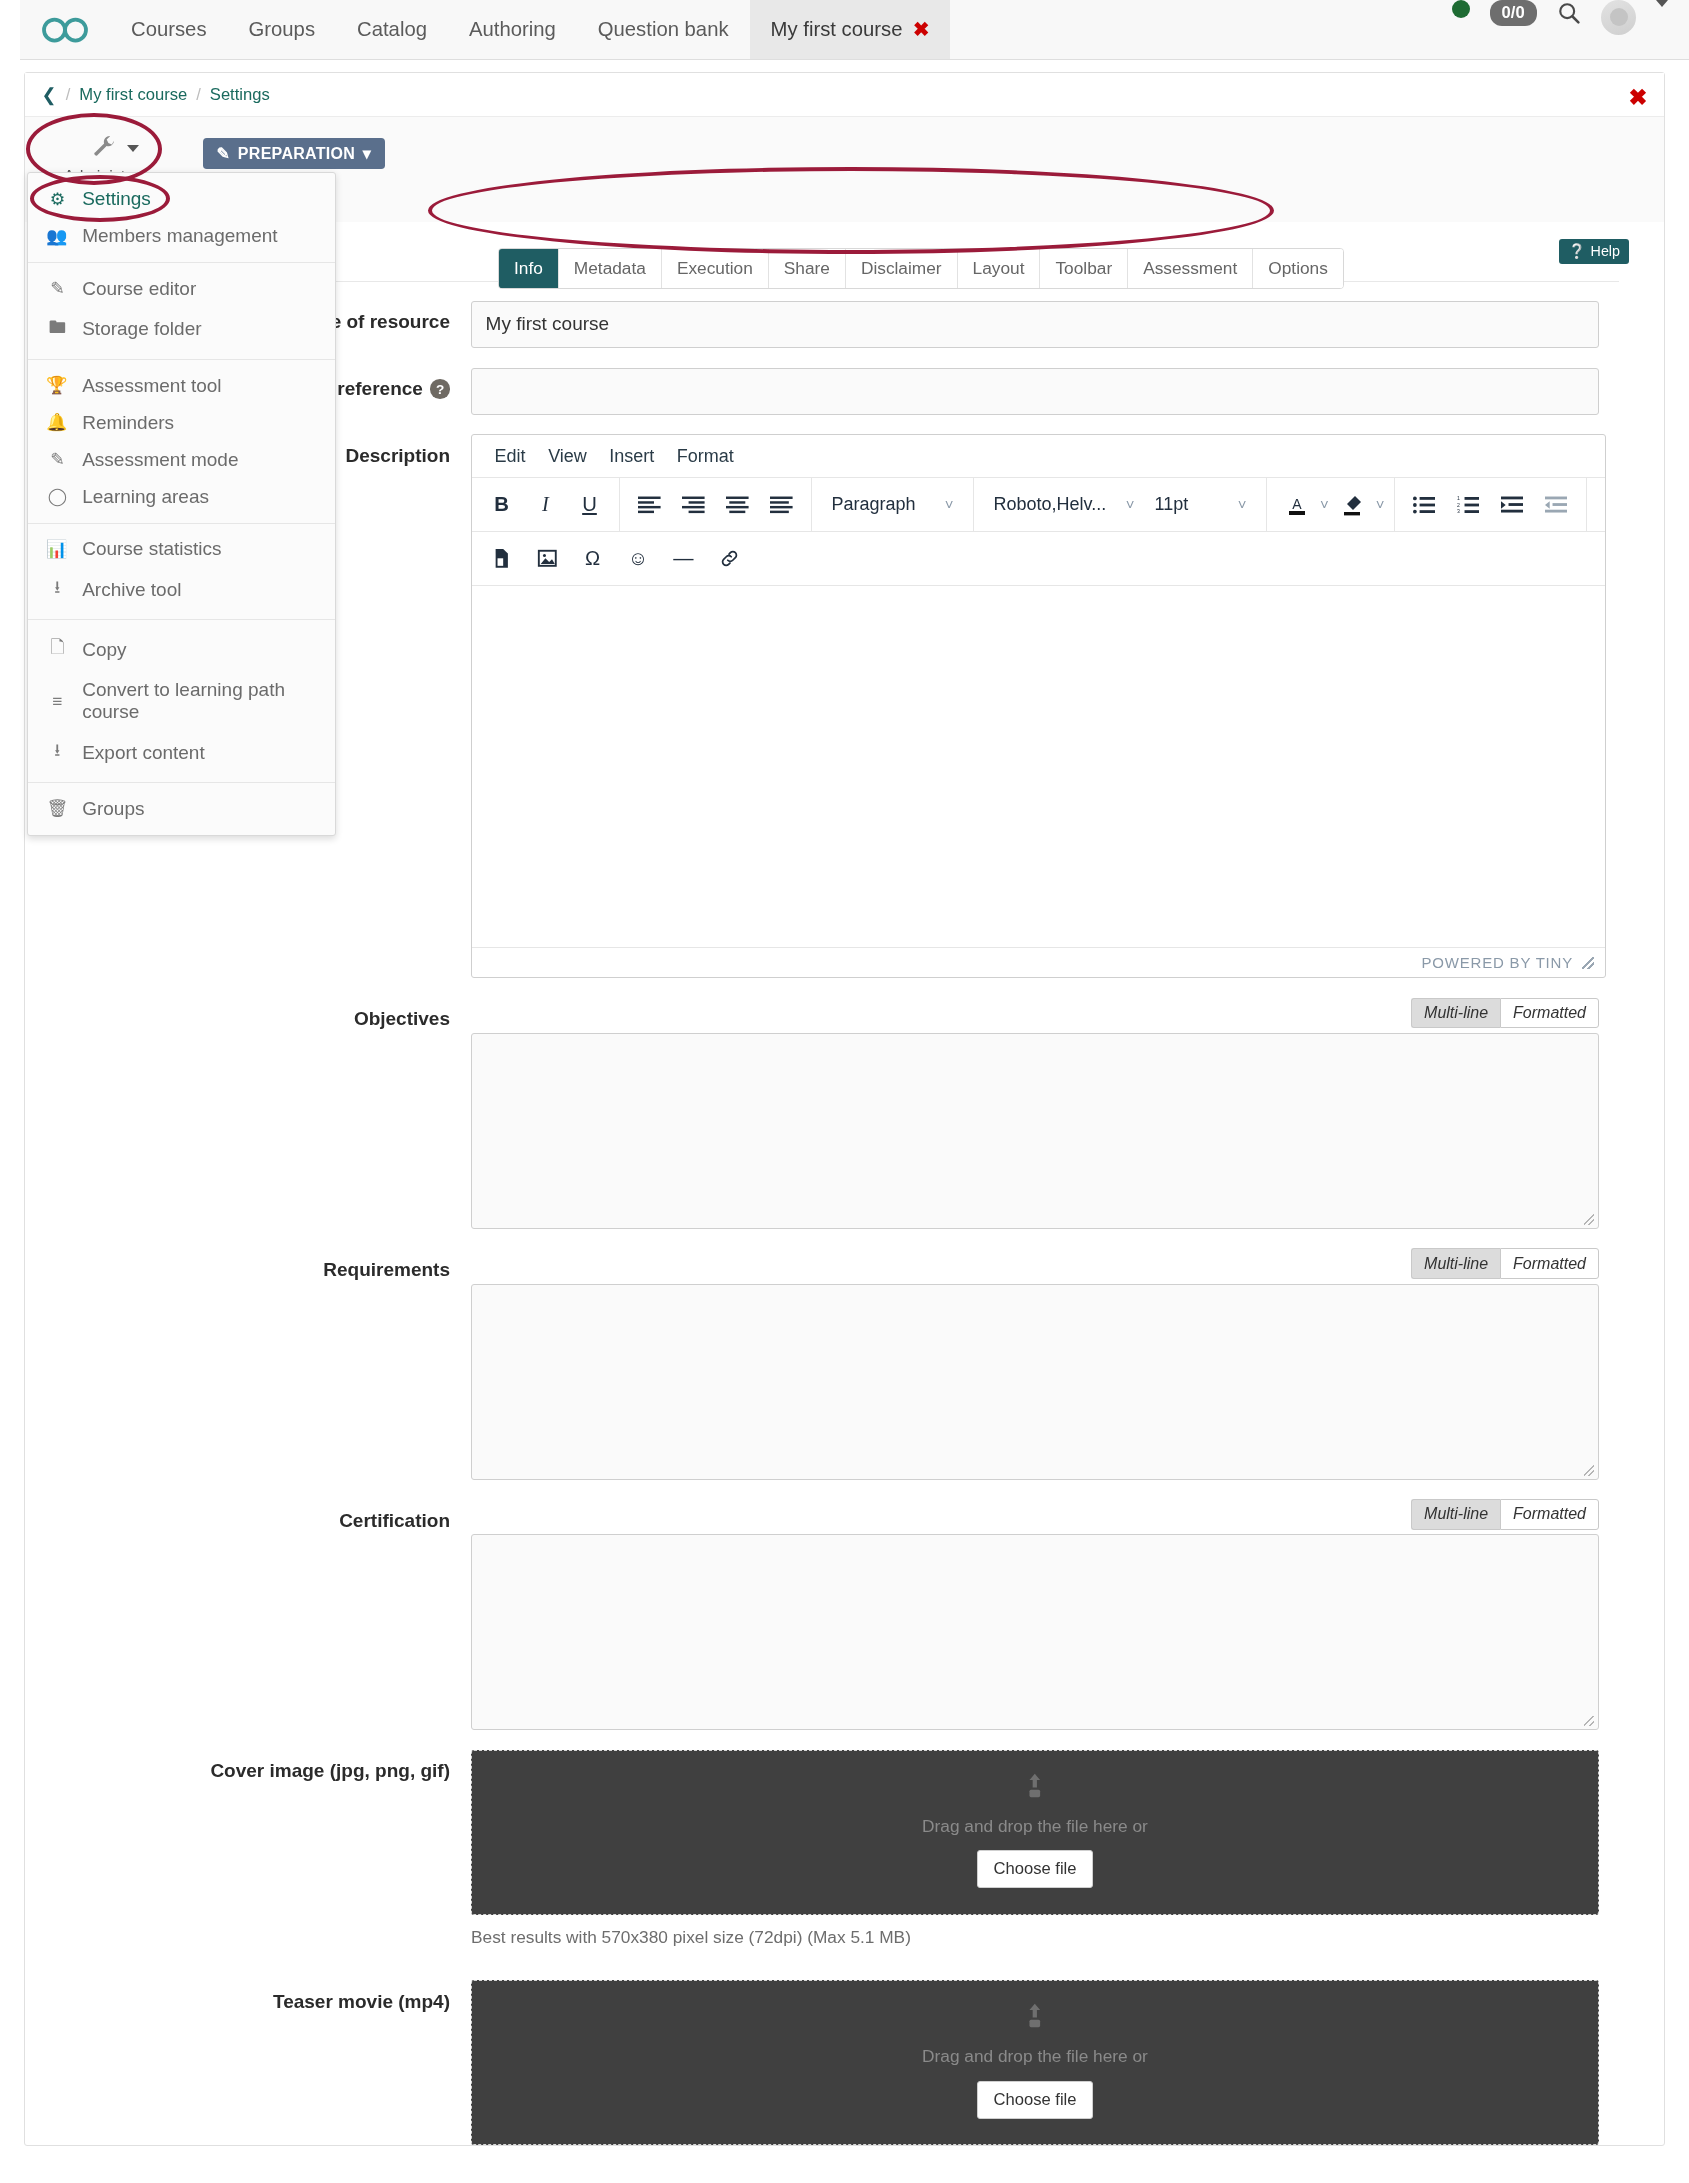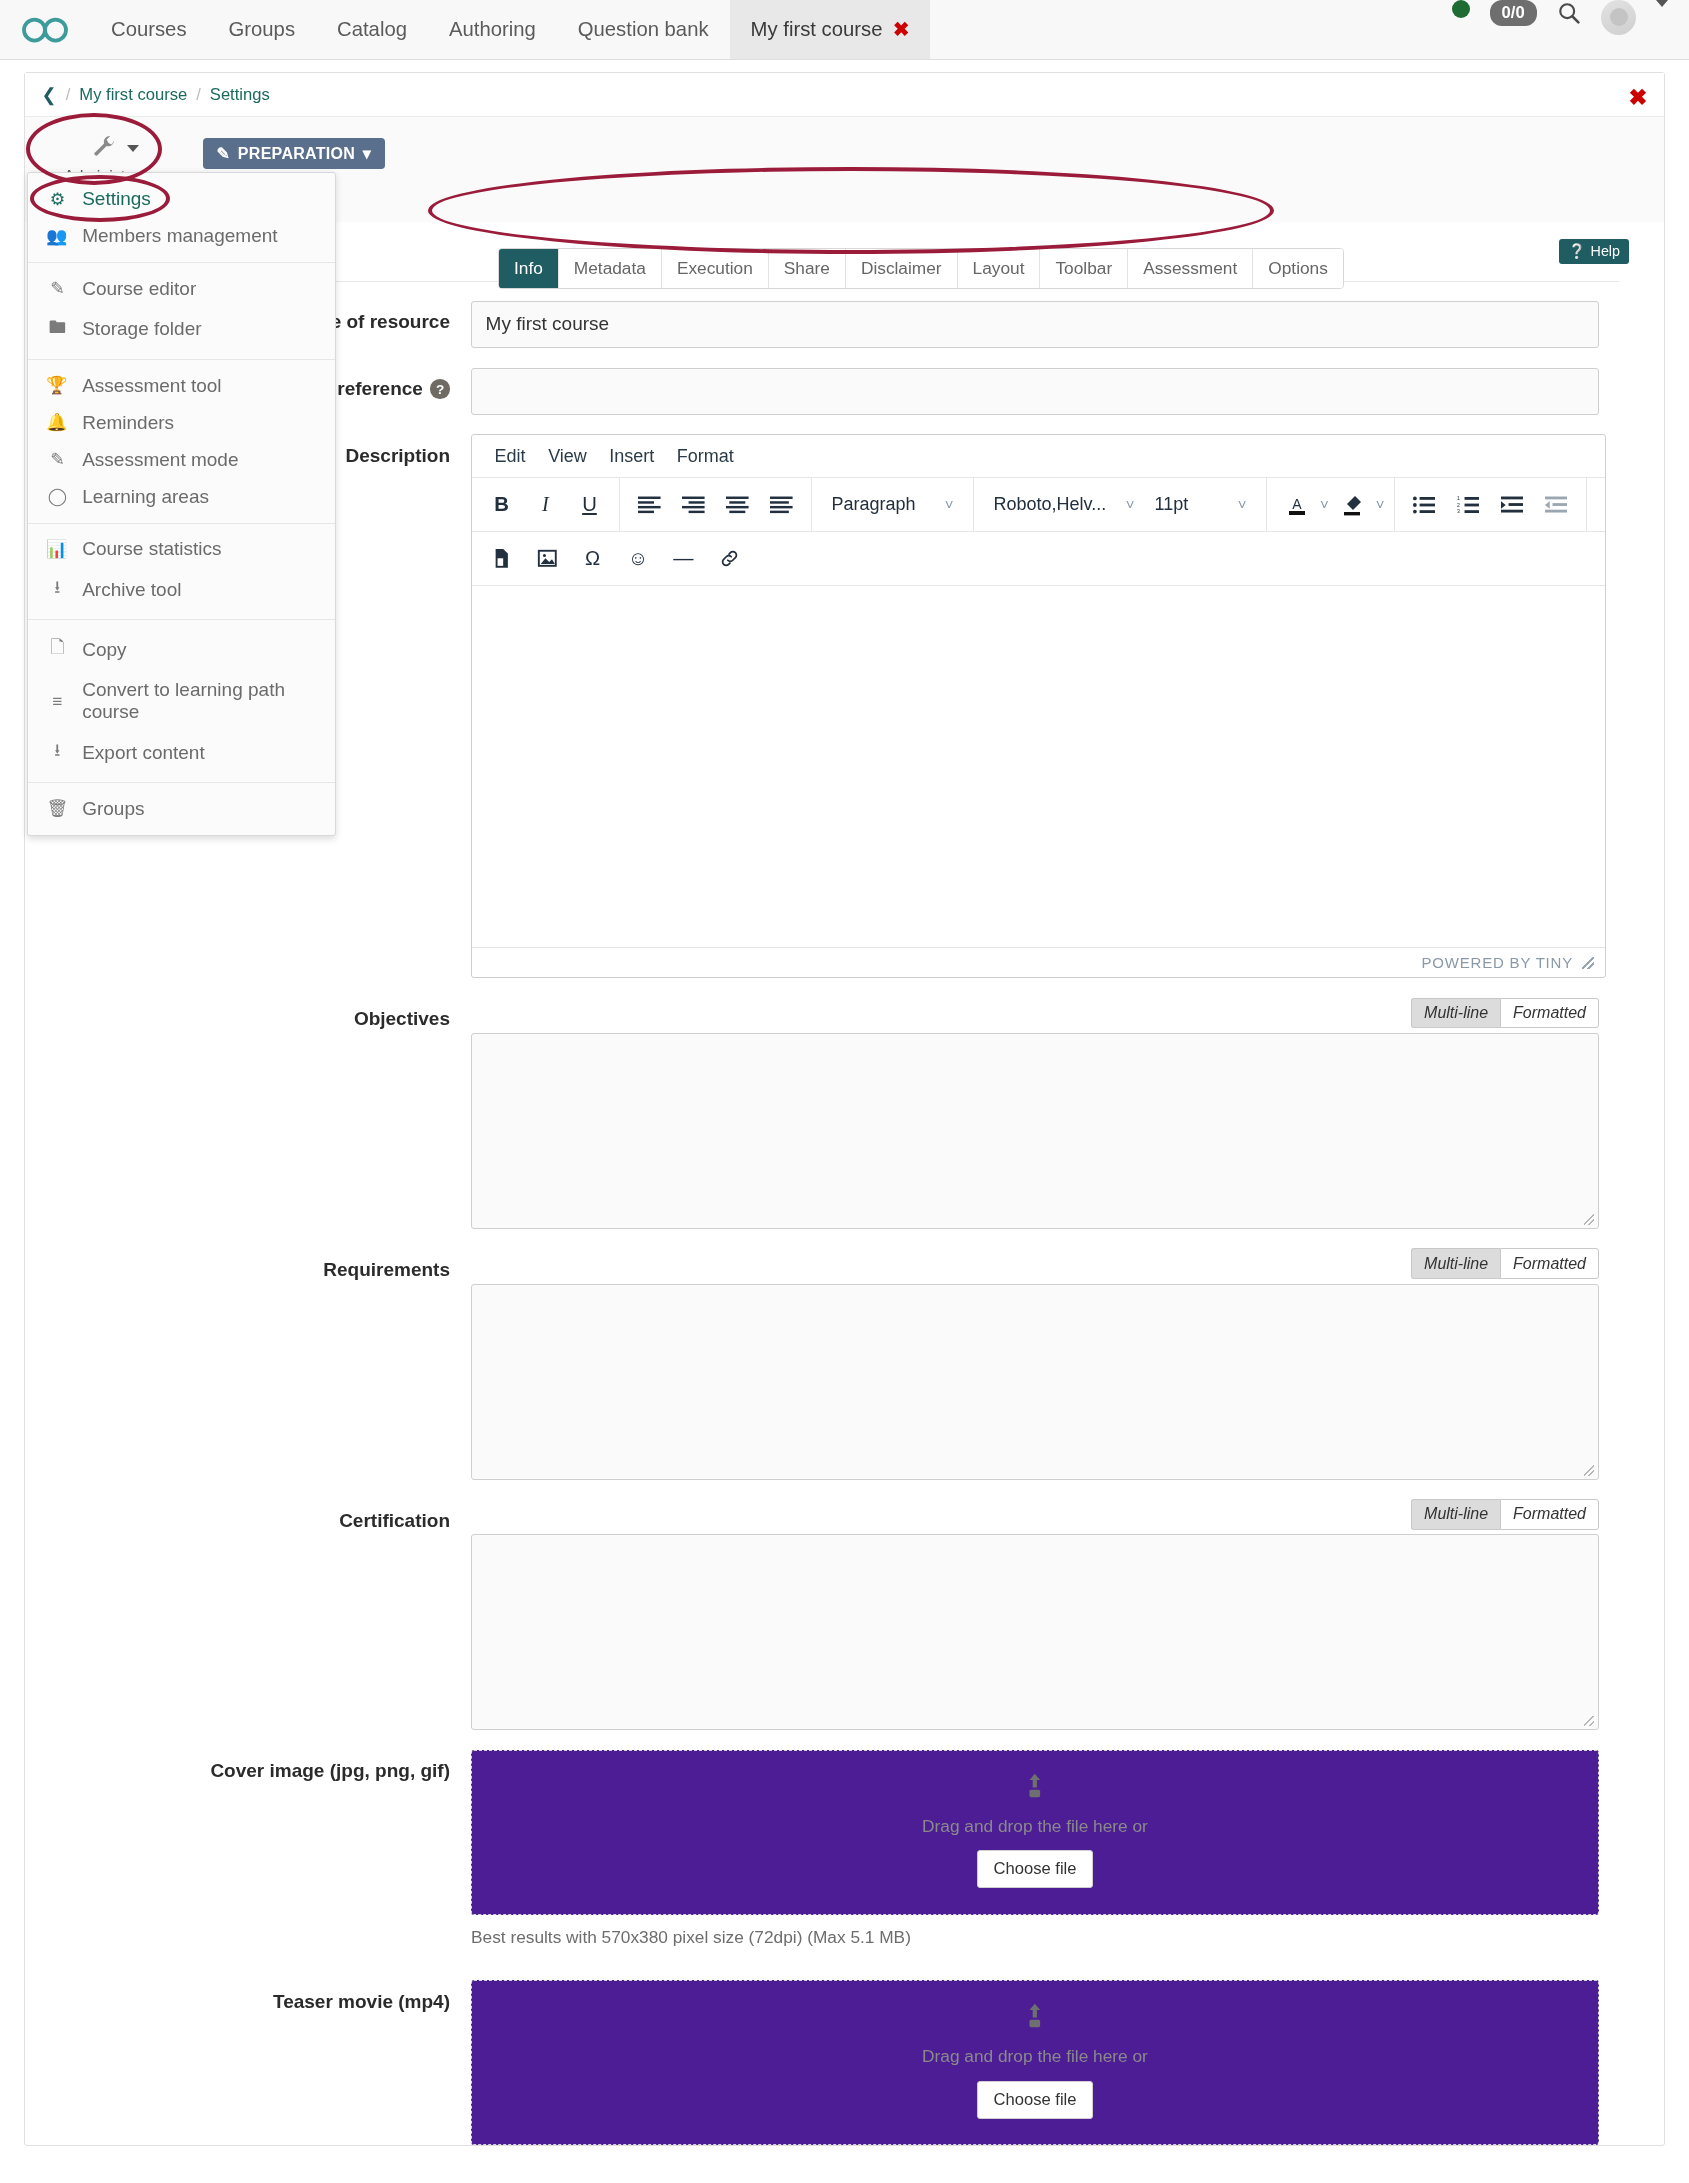--- a/index.html
+++ b/index.html
@@ -13,20 +13,21 @@
     overflow: hidden;
   }
 
   
   .navbar {
     height: 60px;
     background:#f8f8f8;
     border-bottom:0.8px solid #dedede;
     display:flex; align-items:stretch;
     position:relative;
+    margin-left:20px;
   }
   .brand {
     width: 90px; display:flex; align-items:center; justify-content:center;
   }
   .nav-items { display:flex; align-items:stretch; }
   .nav-item {
     display:flex; align-items:center;
     padding: 0 21px;
     font-size: 20.3px; color:#5b5b5b;
     white-space:nowrap;
@@ -216,21 +217,21 @@
   }
   .resize-grip {
     width:12px;height:12px;
     background:
       linear-gradient(135deg, transparent 45%, #9aa7b3 45%, #9aa7b3 55%, transparent 55%),
       linear-gradient(135deg, transparent 70%, #9aa7b3 70%, #9aa7b3 80%, transparent 80%);
   }
 
   
   .dropzone {
-    border:1.5px dashed #d5d5d5; border-radius:3px; background:#4c1d95;
+    border:1.5px dashed #d5d5d5; border-radius:3px; background:#404040;
     padding: 21px 0 25.6px 0; text-align:center;
   }
   .dz-ico { font-size:25.6px; color:#7a7a7a; }
   .dz-text { font-size:17.3px; color:#8a8a8a; margin-top:9px; }
   .dz-btn {
     margin-top:13.6px; display:inline-block;
     border:0.8px solid #cfcfcf; border-radius:3px; background:#fff;
     padding:8px 15px; font-size:16.6px; color:#333;text-align:center;
   }
   .hint { font-size:17.3px; color:#6d6d6d; margin-top:12px; }

